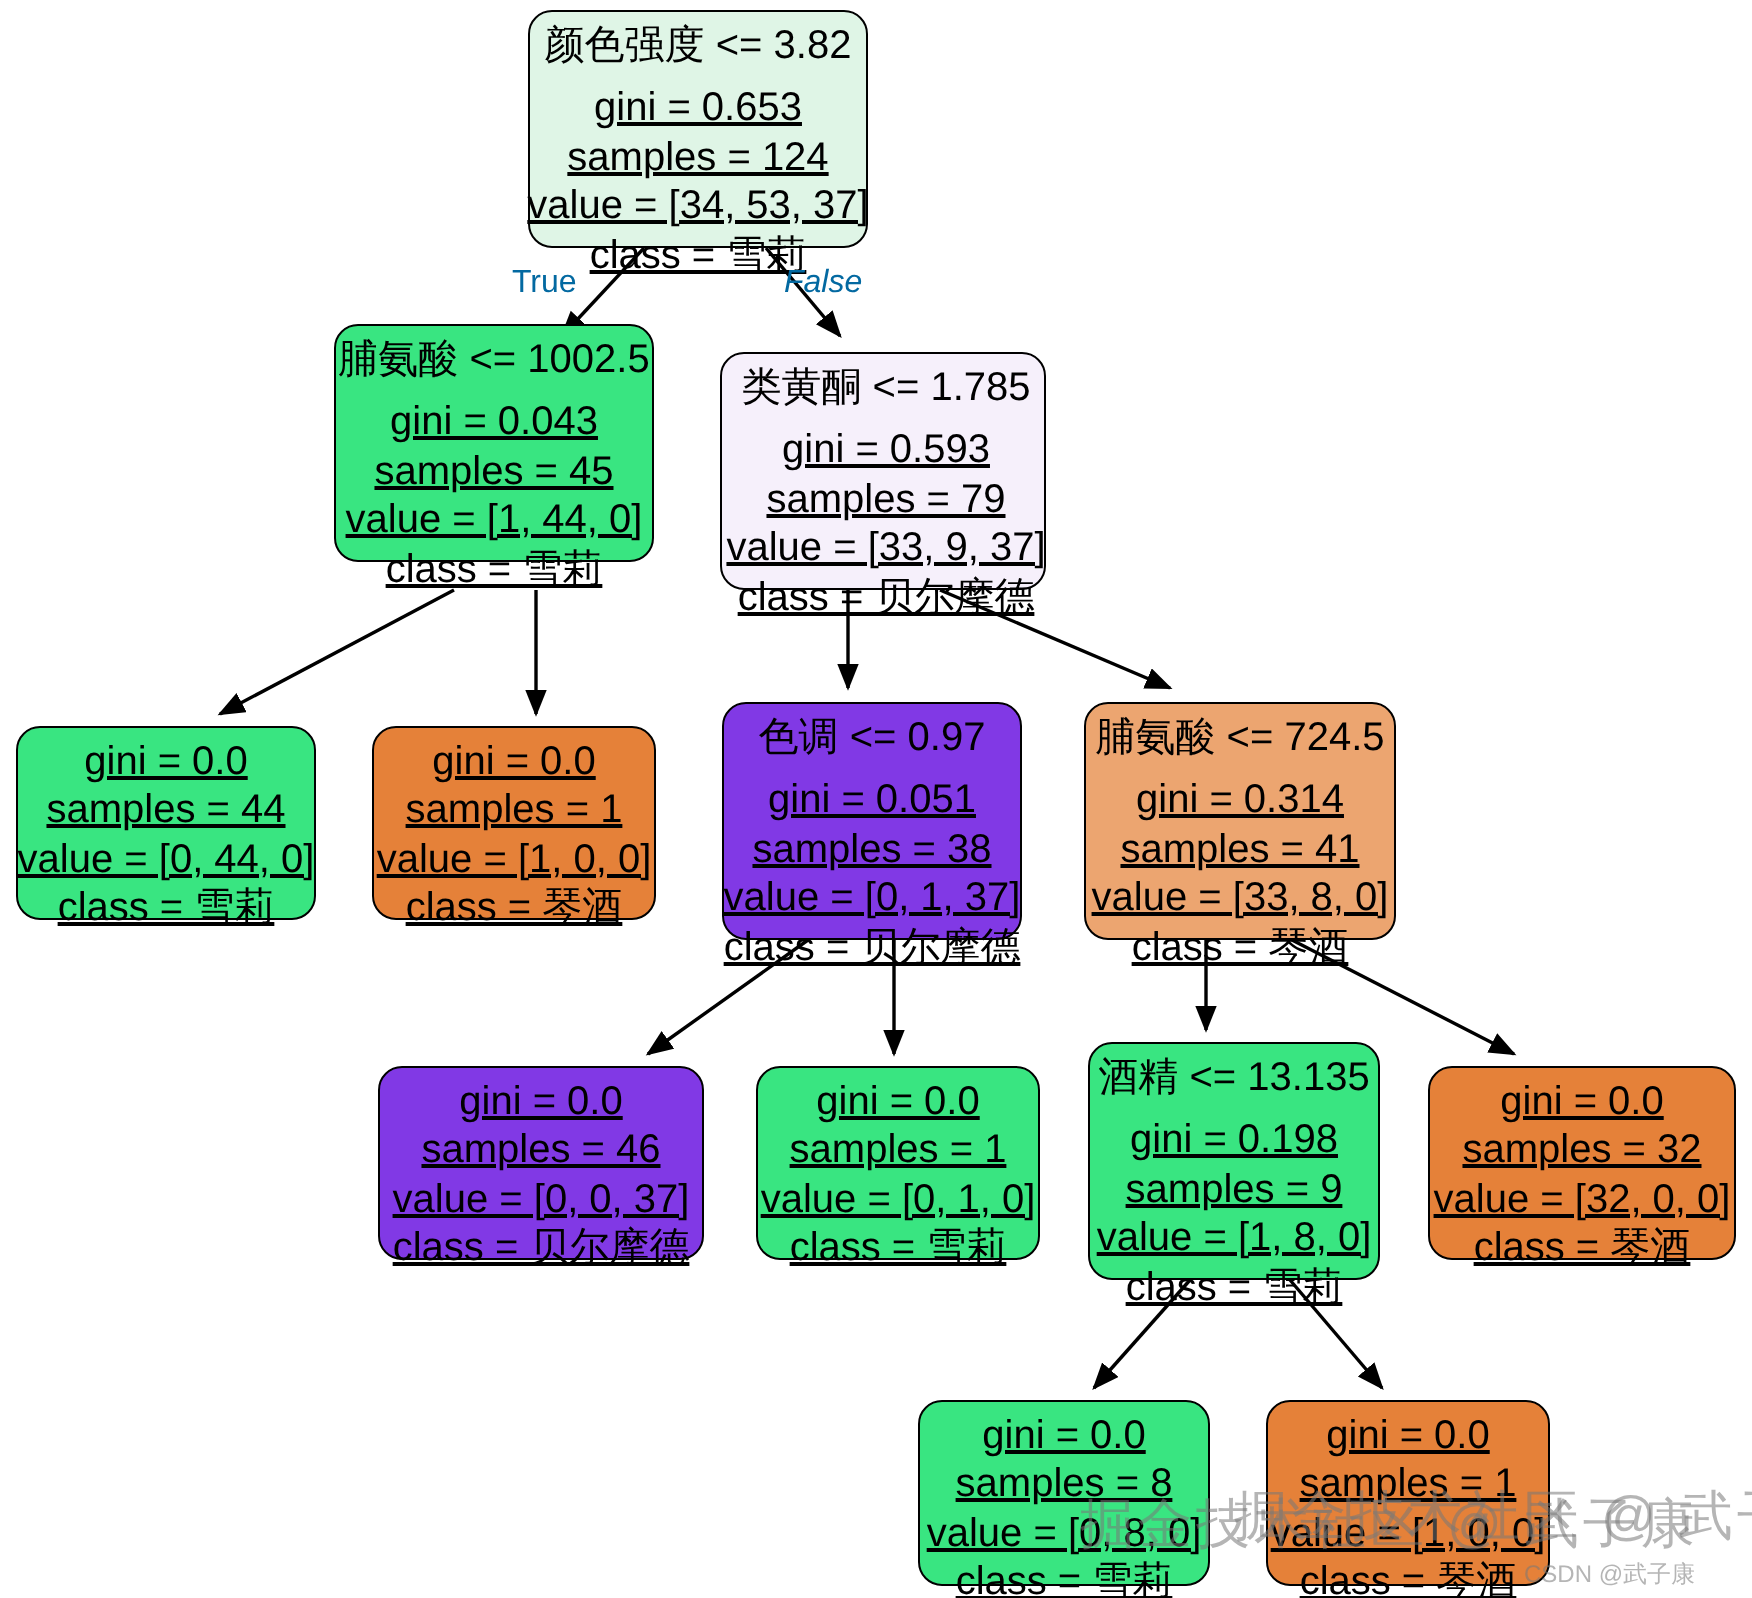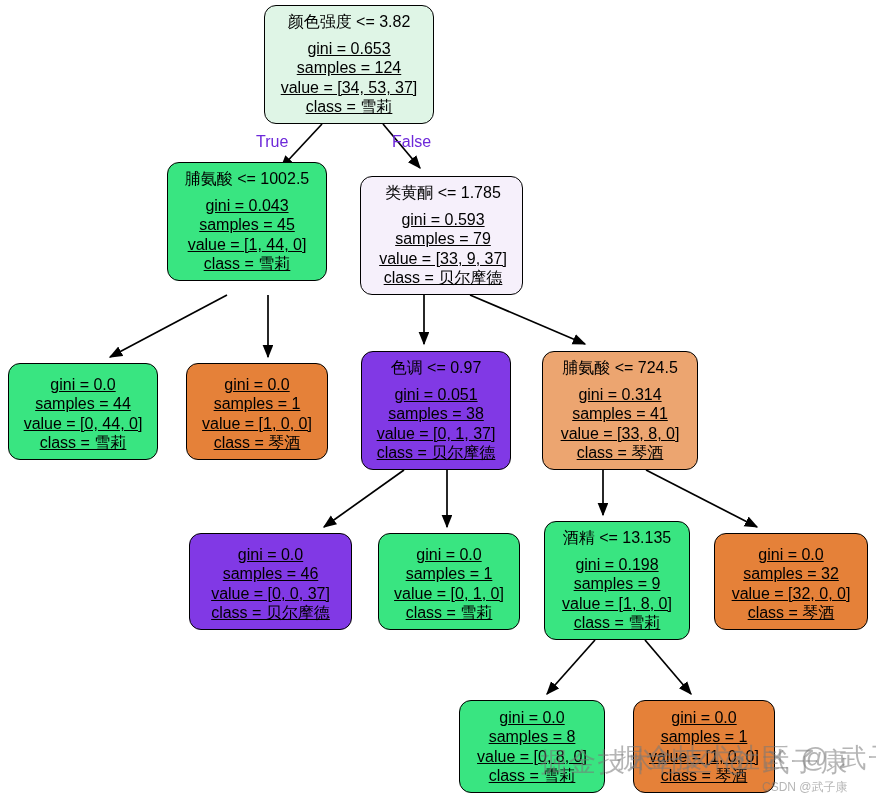--- a/index.html
+++ b/index.html
@@ -27,39 +27,39 @@
     pointer-events: none;
   }
   .node {
     position: absolute;
     box-sizing: border-box;
     border: 1.3px solid #000000;
     border-radius: 12px;
     text-align: center;
     color: #000000;
     line-height: 1.22;
-    font-size: 16px;
+    font-size: 20px;
     padding: 5px 9px 6px 9px;
     display: flex;
     flex-direction: column;
-    justify-content: flex-end;
+    justify-content: space-between;
     align-items: center;
   }
   .node .cond {
     white-space: nowrap;
     margin-bottom: 7px;
   }
   .node .stat {
     white-space: nowrap;
     text-decoration: underline;
   }
   .edge-label {
     position: absolute;
     font-size: 16px;
-    color: #6d28d9;
+    color: #0369a1;
     white-space: nowrap;
   }
   .watermark {
     position: absolute;
     color: rgba(120,120,120,0.55);
     white-space: nowrap;
     pointer-events: none;
   }
   .wm-main {
     font-size: 27px;
@@ -187,19 +187,19 @@
   </div>
 
   <div class="node" style="left:633px;top:700px;width:142px;height:93px;background:#e58139;">
     <div class="stat">gini = 0.0</div>
     <div class="stat">samples = 1</div>
     <div class="stat">value = [1, 0, 0]</div>
     <div class="stat">class = 琴酒</div>
   </div>
 
   <div class="edge-label" style="left:256px;top:133px;">True</div>
-  <div class="edge-label" style="left:392px;top:133px;">False</div>
+  <div class="edge-label" style="left:392px;top:133px;font-style:italic;">False</div>
 
   <div class="watermark wm-main" style="left:617px;top:740px;">掘金技术社区 @ 武子康</div>
   <div class="watermark wm-main" style="left:540px;top:744px;">掘金技术社区 @ 武子康</div>
   <div class="watermark wm-sub" style="left:762px;top:779px;">CSDN @武子康</div>
 
 </div>
 
 </body></html>

